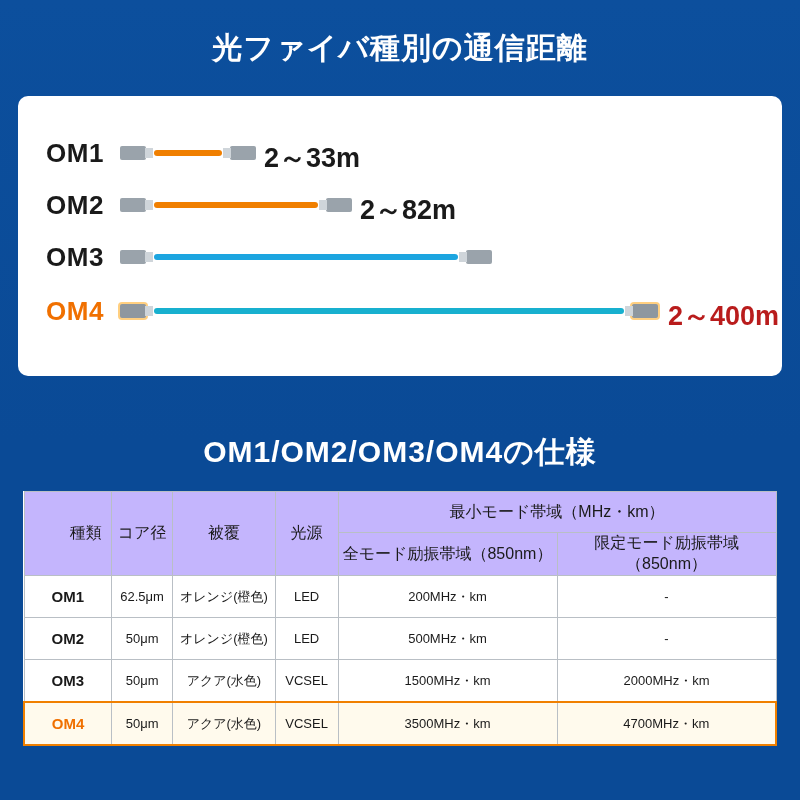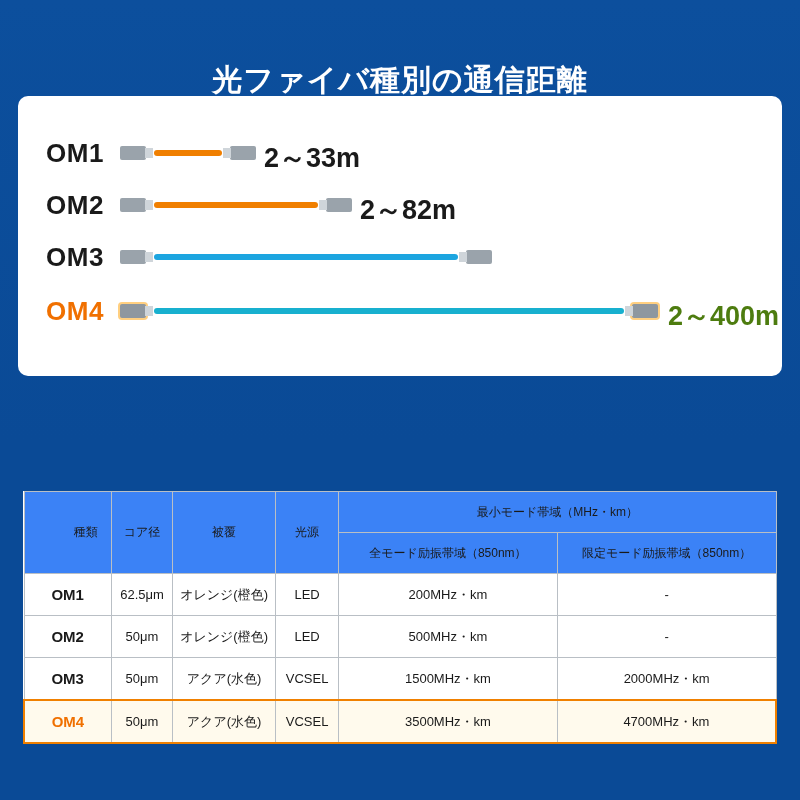--- a/index.html
+++ b/index.html
@@ -23,21 +23,21 @@
   }
   
   .section-title {
     text-align: center;
     color: #ffffff;
     font-weight: bold;
     letter-spacing: 1px;
   }
   #chart-title {
     font-size: 30px;
-    padding-top: 60px;
+    padding-top: 28px;
     padding-bottom: 14px;
   }
   .card {
     position: absolute;
     left: 18px;
     top: 96px;
     width: 764px;
     height: 280px;
     background: #ffffff;
     border-radius: 10px;
@@ -89,21 +89,21 @@
     top: 2px;
     width: 8px;
     height: 10px;
     background: #cfd5da;
   }
   .connector.left .boot { right: -7px; }
   .connector.right .boot { left: -7px; }
 
   
   .row.highlight .row-label { color: #f07000; }
-  .row.highlight .row-value { color: #4d7c0f; }
+  .row.highlight .row-value { color: #b91c1c; }
   .cable.highlight .connector { background: #8e979f; box-shadow: 0 0 0 2px #ffcf80; }
 
   
   #table-title {
     position: absolute;
     top: 432px;
     left: 0;
     width: 800px;
     font-size: 30px;
   }
@@ -122,22 +122,22 @@
   }
   th, td {
     border: 1px solid #b9bfc5;
     text-align: center;
     vertical-align: middle;
     padding: 0;
     height: 40px;
     font-weight: normal;
   }
   thead th {
-    background: #3b82f6;
-    font-size: 12px;
+    background: #c4b5fd;
+    font-size: 16px;
   }
   .col-type  { width: 54px; padding-left: 36px; }
   .col-core  { width: 62px; }
   .col-coat  { width: 110px; }
   .col-src   { width: 64px; }
   .col-band1 { width: 232px; margin-top: 48px; }
   .col-band2 { width: 232px; }
   td.type-cell { font-weight: bold; font-size: 15px; }
   tbody tr td { height: 41px; }
   tr.om4-row td {
@@ -208,20 +208,21 @@
         <span class="wire" style="left: 34px; width: 470px; background:#18b0cf;"></span>
         <span class="connector right">
             <span class="boot"></span>
           </span>
       </span>
       <span class="row-value" style="left: 650px; top: 12px;">2～400m</span>
     </div>
 
   </div>
 
+  <div id="table-title" class="section-title">OM1/OM2/OM3/OM4の仕様</div>
 
   <div class="table-wrap">
     <table>
       <thead>
         <tr>
           <th class="col-type" rowspan="2">種類</th>
           <th class="col-core" rowspan="2">コア径</th>
           <th class="col-coat" rowspan="2">被覆</th>
           <th class="col-src" rowspan="2">光源</th>
           <th colspan="2">最小モード帯域（MHz・km）</th>

